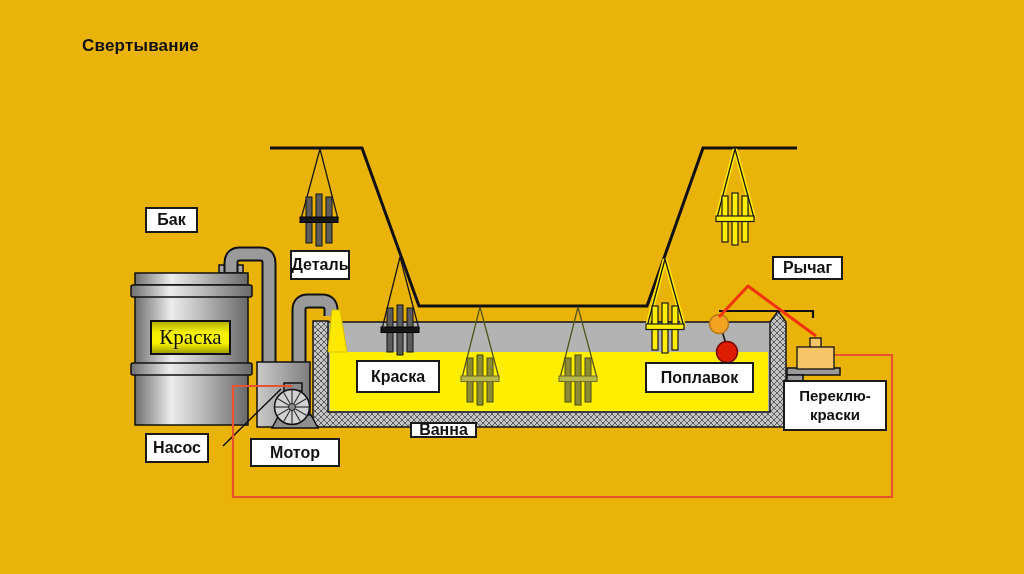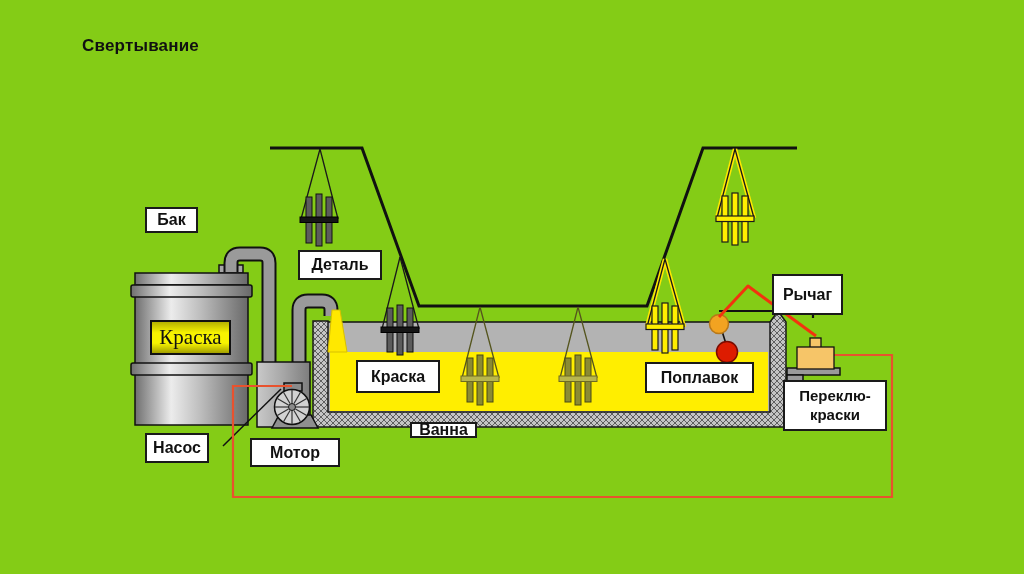--- a/index.html
+++ b/index.html
@@ -1,16 +1,16 @@
 <!DOCTYPE html>
 <html><head>
 <meta charset="utf-8">
 <style>
   html,body{margin:0;padding:0;background:#fff;}
-  .stage{position:relative;width:1024px;height:574px;background:#84cc16;overflow:hidden;
+  .stage{position:relative;width:1024px;height:574px;background:#eab308;overflow:hidden;
          font-family:"Liberation Sans",sans-serif;}
   .stage svg{position:absolute;left:0;top:0;}
   .ttl{position:absolute;color:#111;font-weight:bold;font-size:17px;letter-spacing:.2px;white-space:nowrap;}
   .lbl{position:absolute;background:#ffffff;border:2px solid #1a1a1a;box-sizing:border-box;
        display:flex;align-items:center;justify-content:center;
        font-weight:bold;font-size:16px;color:#111;line-height:1.25;white-space:nowrap;}
   .lbl-paint{position:absolute;box-sizing:border-box;border:2px solid #111;
        background:linear-gradient(180deg,#b5b200 0%,#f7f300 35%,#f7f300 68%,#a3a000 100%);
        display:flex;align-items:center;justify-content:center;
        font-family:"Liberation Serif",serif;font-size:21px;color:#111;}
@@ -172,26 +172,26 @@
     <rect x="787" y="368" width="53" height="7" fill="#9a9a9a" class="metal-edge"></rect>
     <rect x="787" y="375" width="16" height="7" fill="#9a9a9a" class="metal-edge"></rect>
     <rect x="810" y="338" width="11" height="11" stroke="#111" stroke-width="1.3" fill="#f6c568"></rect>
     <rect x="797" y="347" width="37" height="22" stroke="#111" stroke-width="1.3" fill="#f6c568"></rect>
   </g>
 </svg>
 
 <div class="ttl" style="left:82px;top:36px;">Свертывание</div>
 
 <div class="lbl" style="left:145px;top:207px;width:53px;height:26px;">Бак</div>
-<div class="lbl" style="left:298px;top:250px;width:84px;height:30px;">Деталь</div>
+<div class="lbl" style="left:290px;top:250px;width:60px;height:30px;">Деталь</div>
 <div class="lbl-paint" style="left:150px;top:320px;width:81px;height:35px;">Краска</div>
 <div class="lbl" style="left:356px;top:360px;width:84px;height:33px;">Краска</div>
 <div class="lbl" style="left:410px;top:422px;width:67px;height:16px;">Ванна</div>
 <div class="lbl" style="left:645px;top:362px;width:109px;height:31px;">Поплавок</div>
-<div class="lbl" style="left:772px;top:274px;width:71px;height:41px;">Рычаг</div>
+<div class="lbl" style="left:772px;top:256px;width:71px;height:24px;">Рычаг</div>
 <div class="lbl lbl-switch" style="left:783px;top:380px;width:104px;height:51px;flex-direction:column;">
   <span>Переклю-</span>
   <span>краски</span>
 </div>
 <div class="lbl" style="left:145px;top:433px;width:64px;height:30px;">Насос</div>
 <div class="lbl" style="left:250px;top:438px;width:90px;height:29px;">Мотор</div>
 
 </div>
 
 </body></html>

